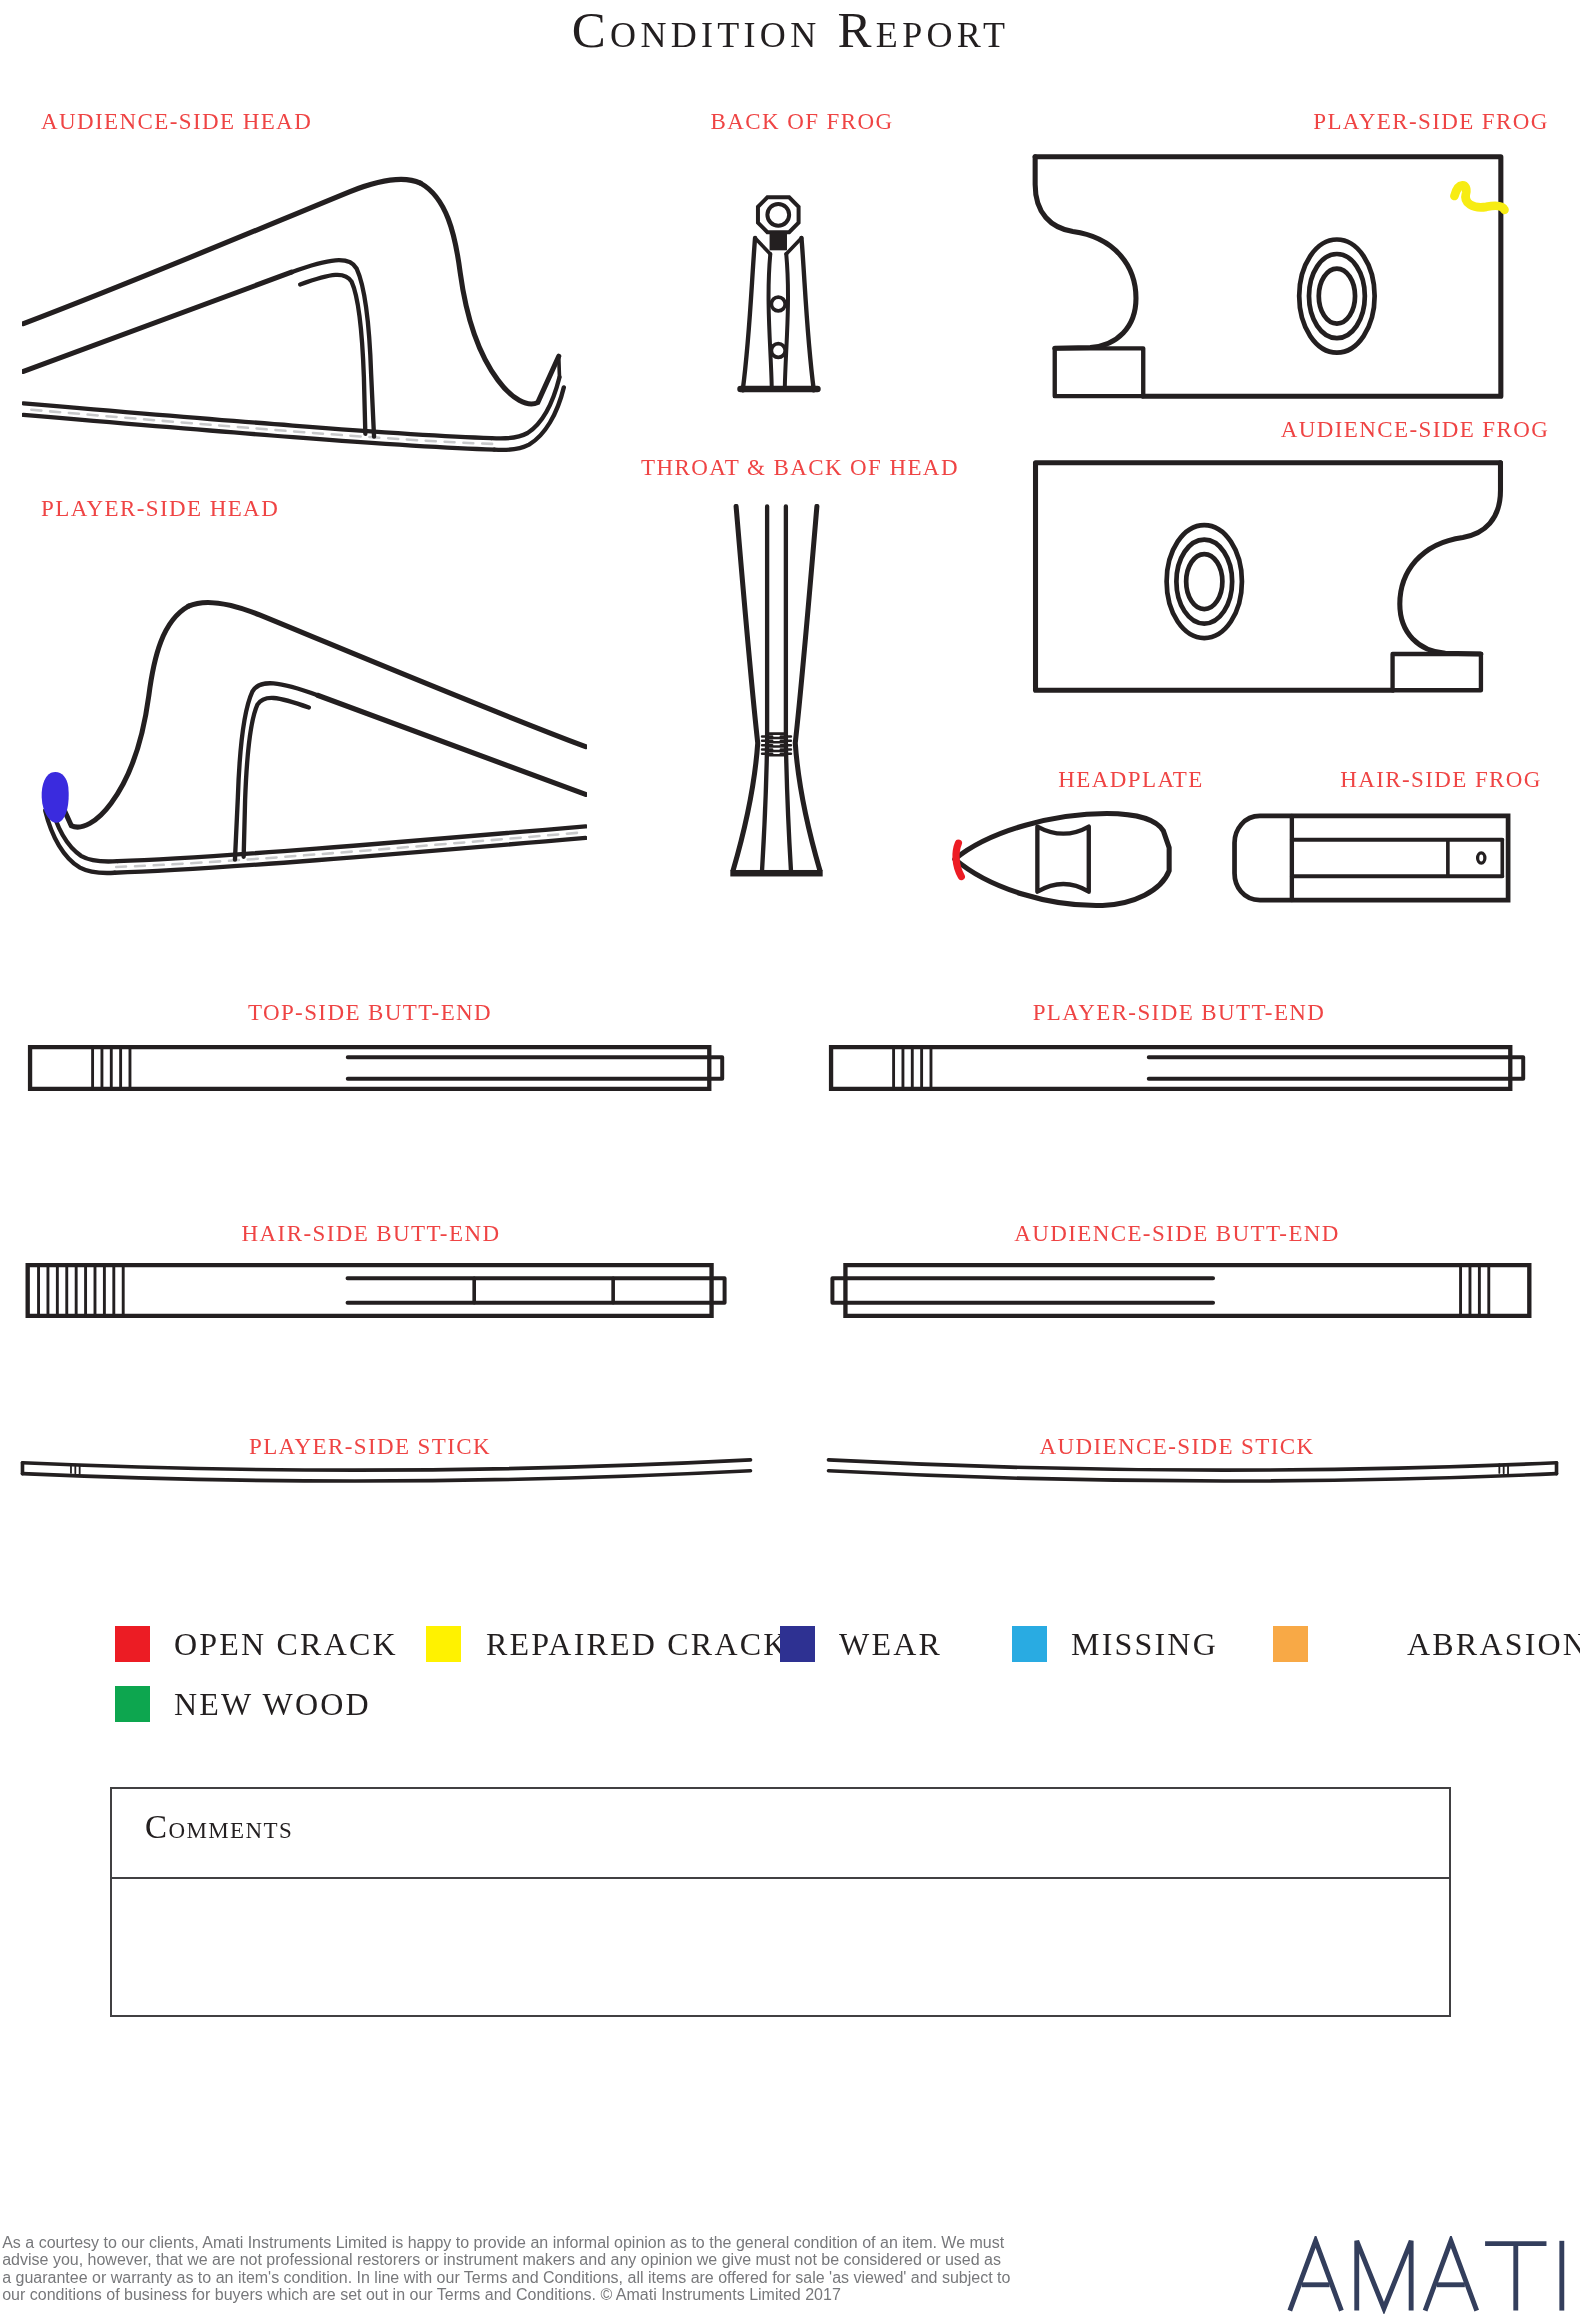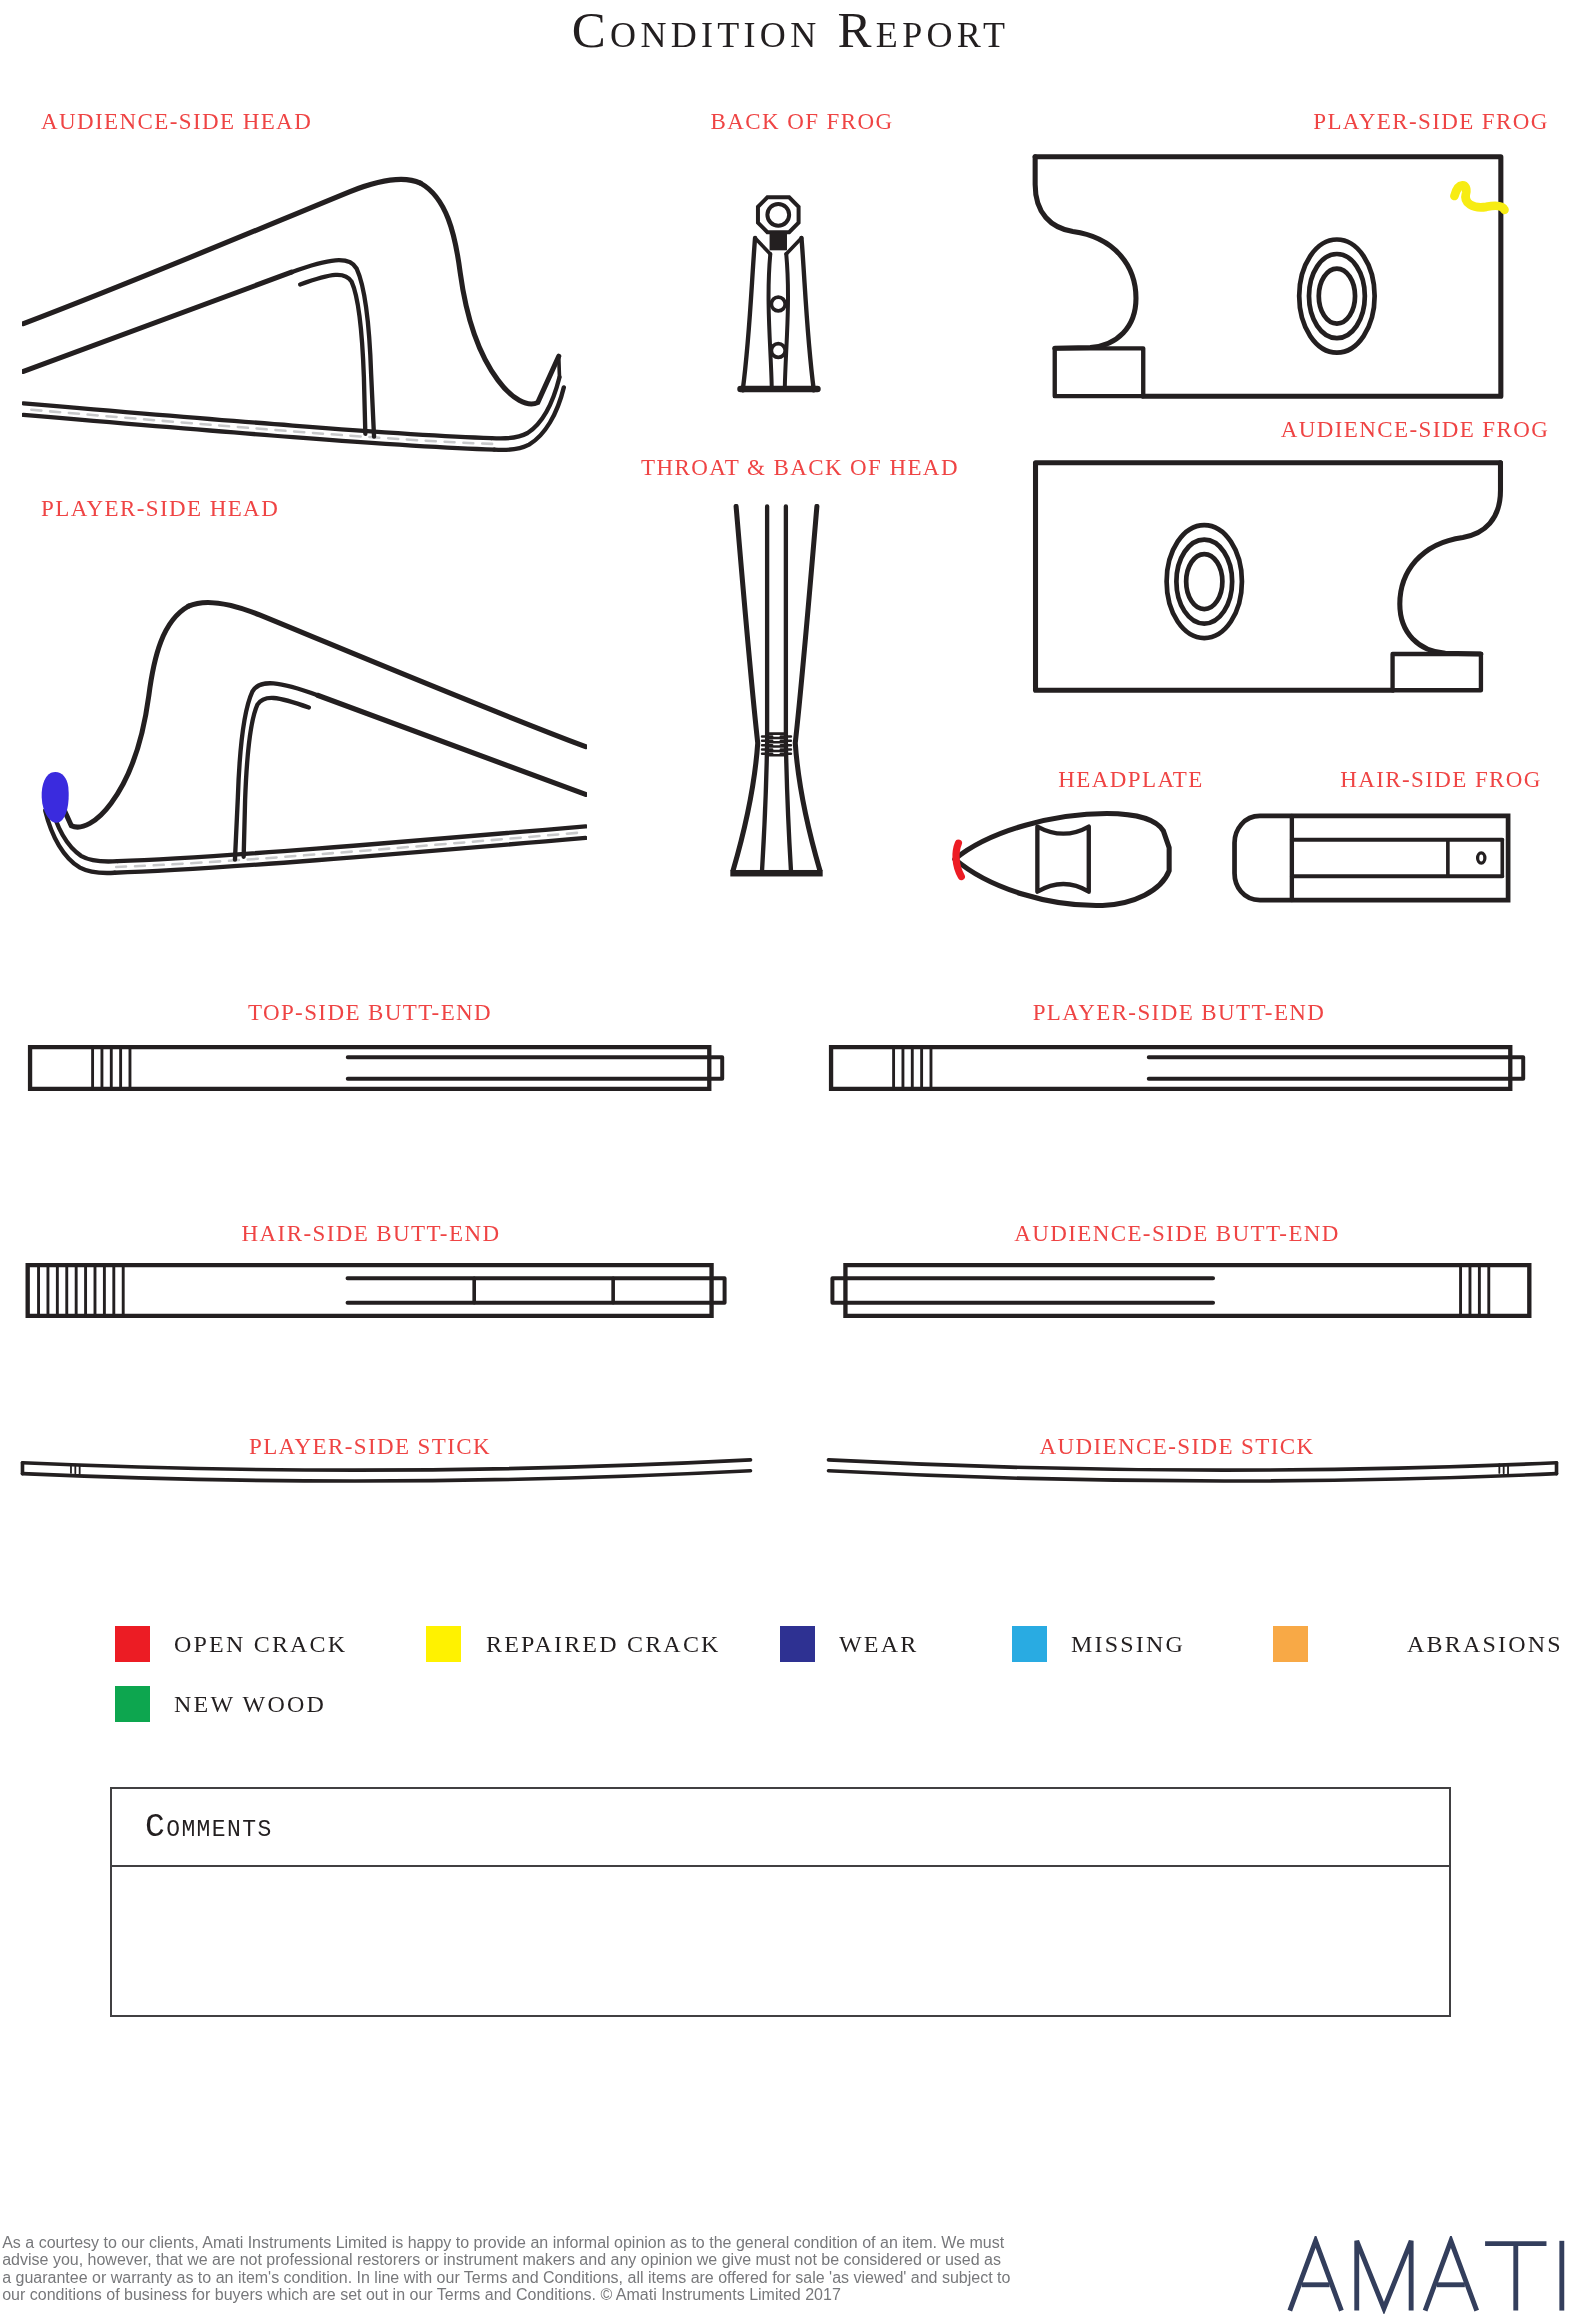--- a/index.html
+++ b/index.html
@@ -17,30 +17,30 @@
     color:#ef4444; white-space:nowrap;
   }
   .panel-label.centered { transform:translateX(-50%); }
   .diagram { position:absolute; }
   .diagram path, .diagram circle, .diagram ellipse, .diagram rect, .diagram line {
     vector-effect:none;
   }
   
   .legend-swatch { position:absolute; width:35px; height:36px; }
   .legend-label {
-    position:absolute; font-size:24px; letter-spacing:2.2px;
+    position:absolute; font-size:32px; letter-spacing:2.2px;
     color:#231F20; white-space:nowrap; line-height:36px; height:36px;
   }
   
   .comments-box {
     position:absolute; left:110px; top:1787px; width:1341px; height:230px;
     border:2.2px solid #414042; box-sizing:border-box; background:#ffffff;
   }
   .comments-header {
-    height:78px; border-bottom:2.9px solid #414042; box-sizing:border-box;font-family:Liberation Mono, monospace;
+    height:90px; border-bottom:2.9px solid #414042; box-sizing:border-box;
   }
   .comments-title {
     font-variant:small-caps; font-size:33px; letter-spacing:1.4px;
     padding:20px 0 0 33px; color:#231F20;
   }
   .comments-entry { height:148px; }
   
   .footer-text {
     position:absolute; left:2.2px; top:2234px; width:1087px;
     font-family:"Liberation Sans", sans-serif; font-size:16px;

